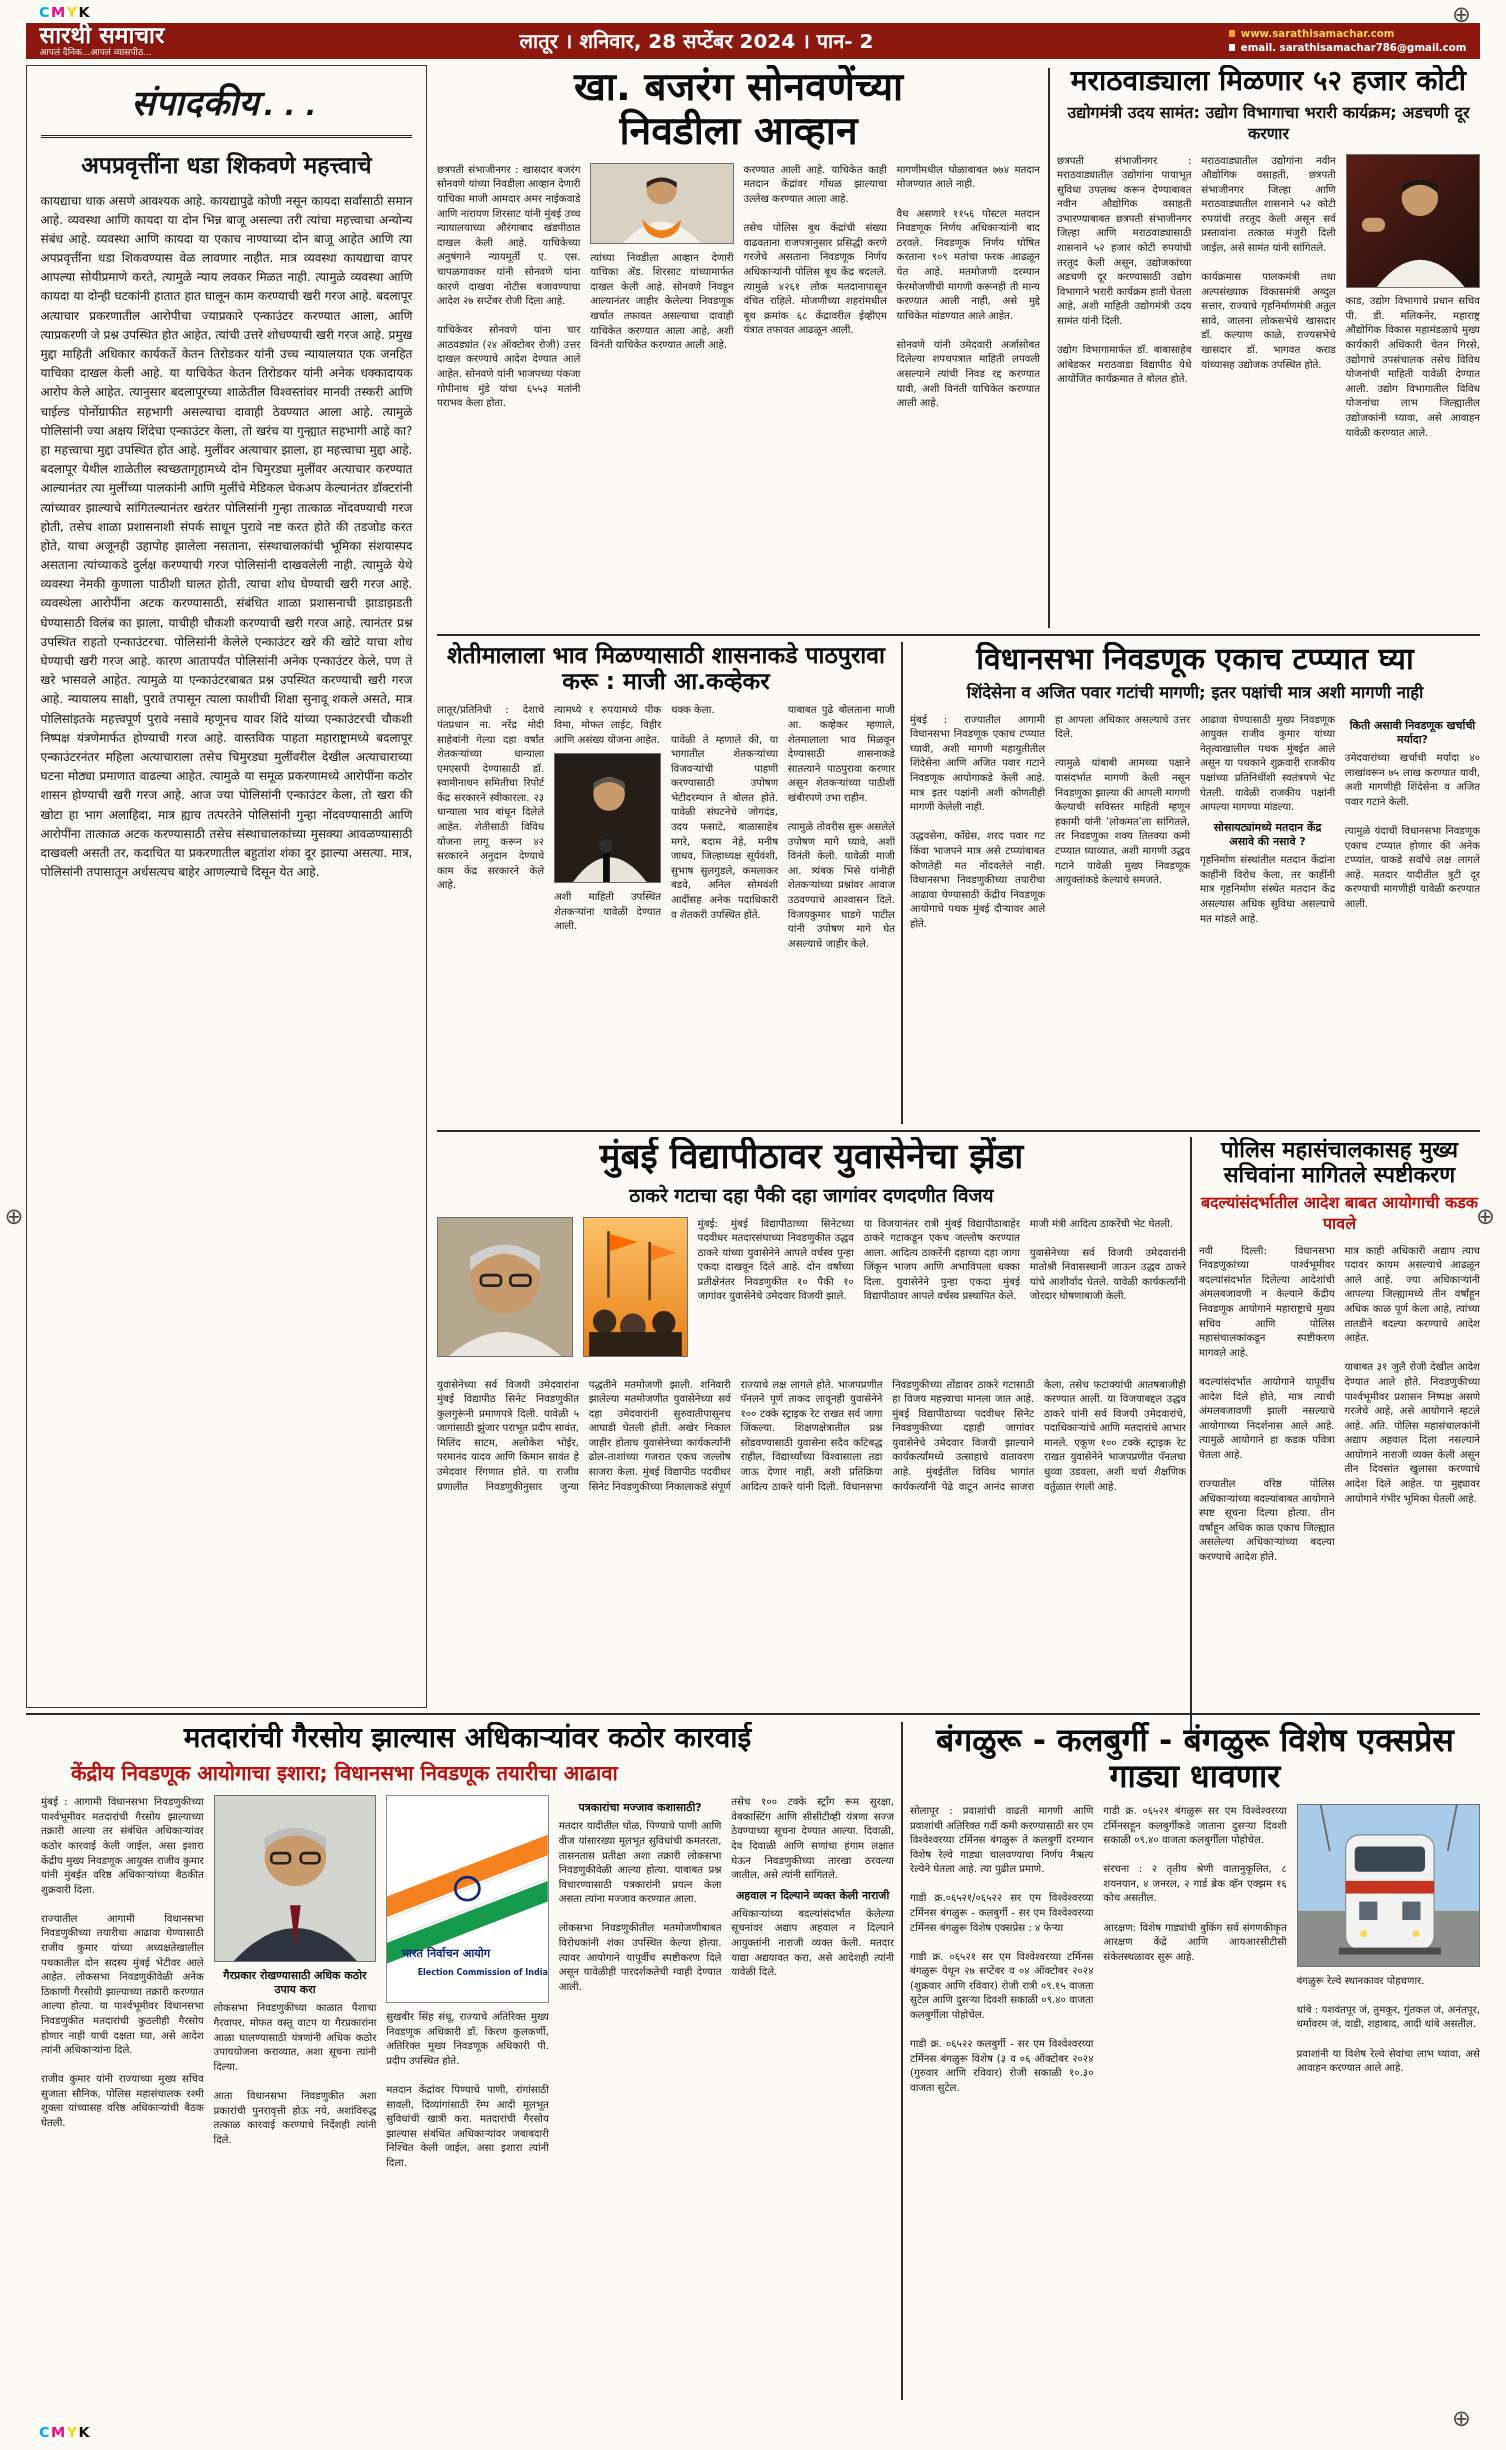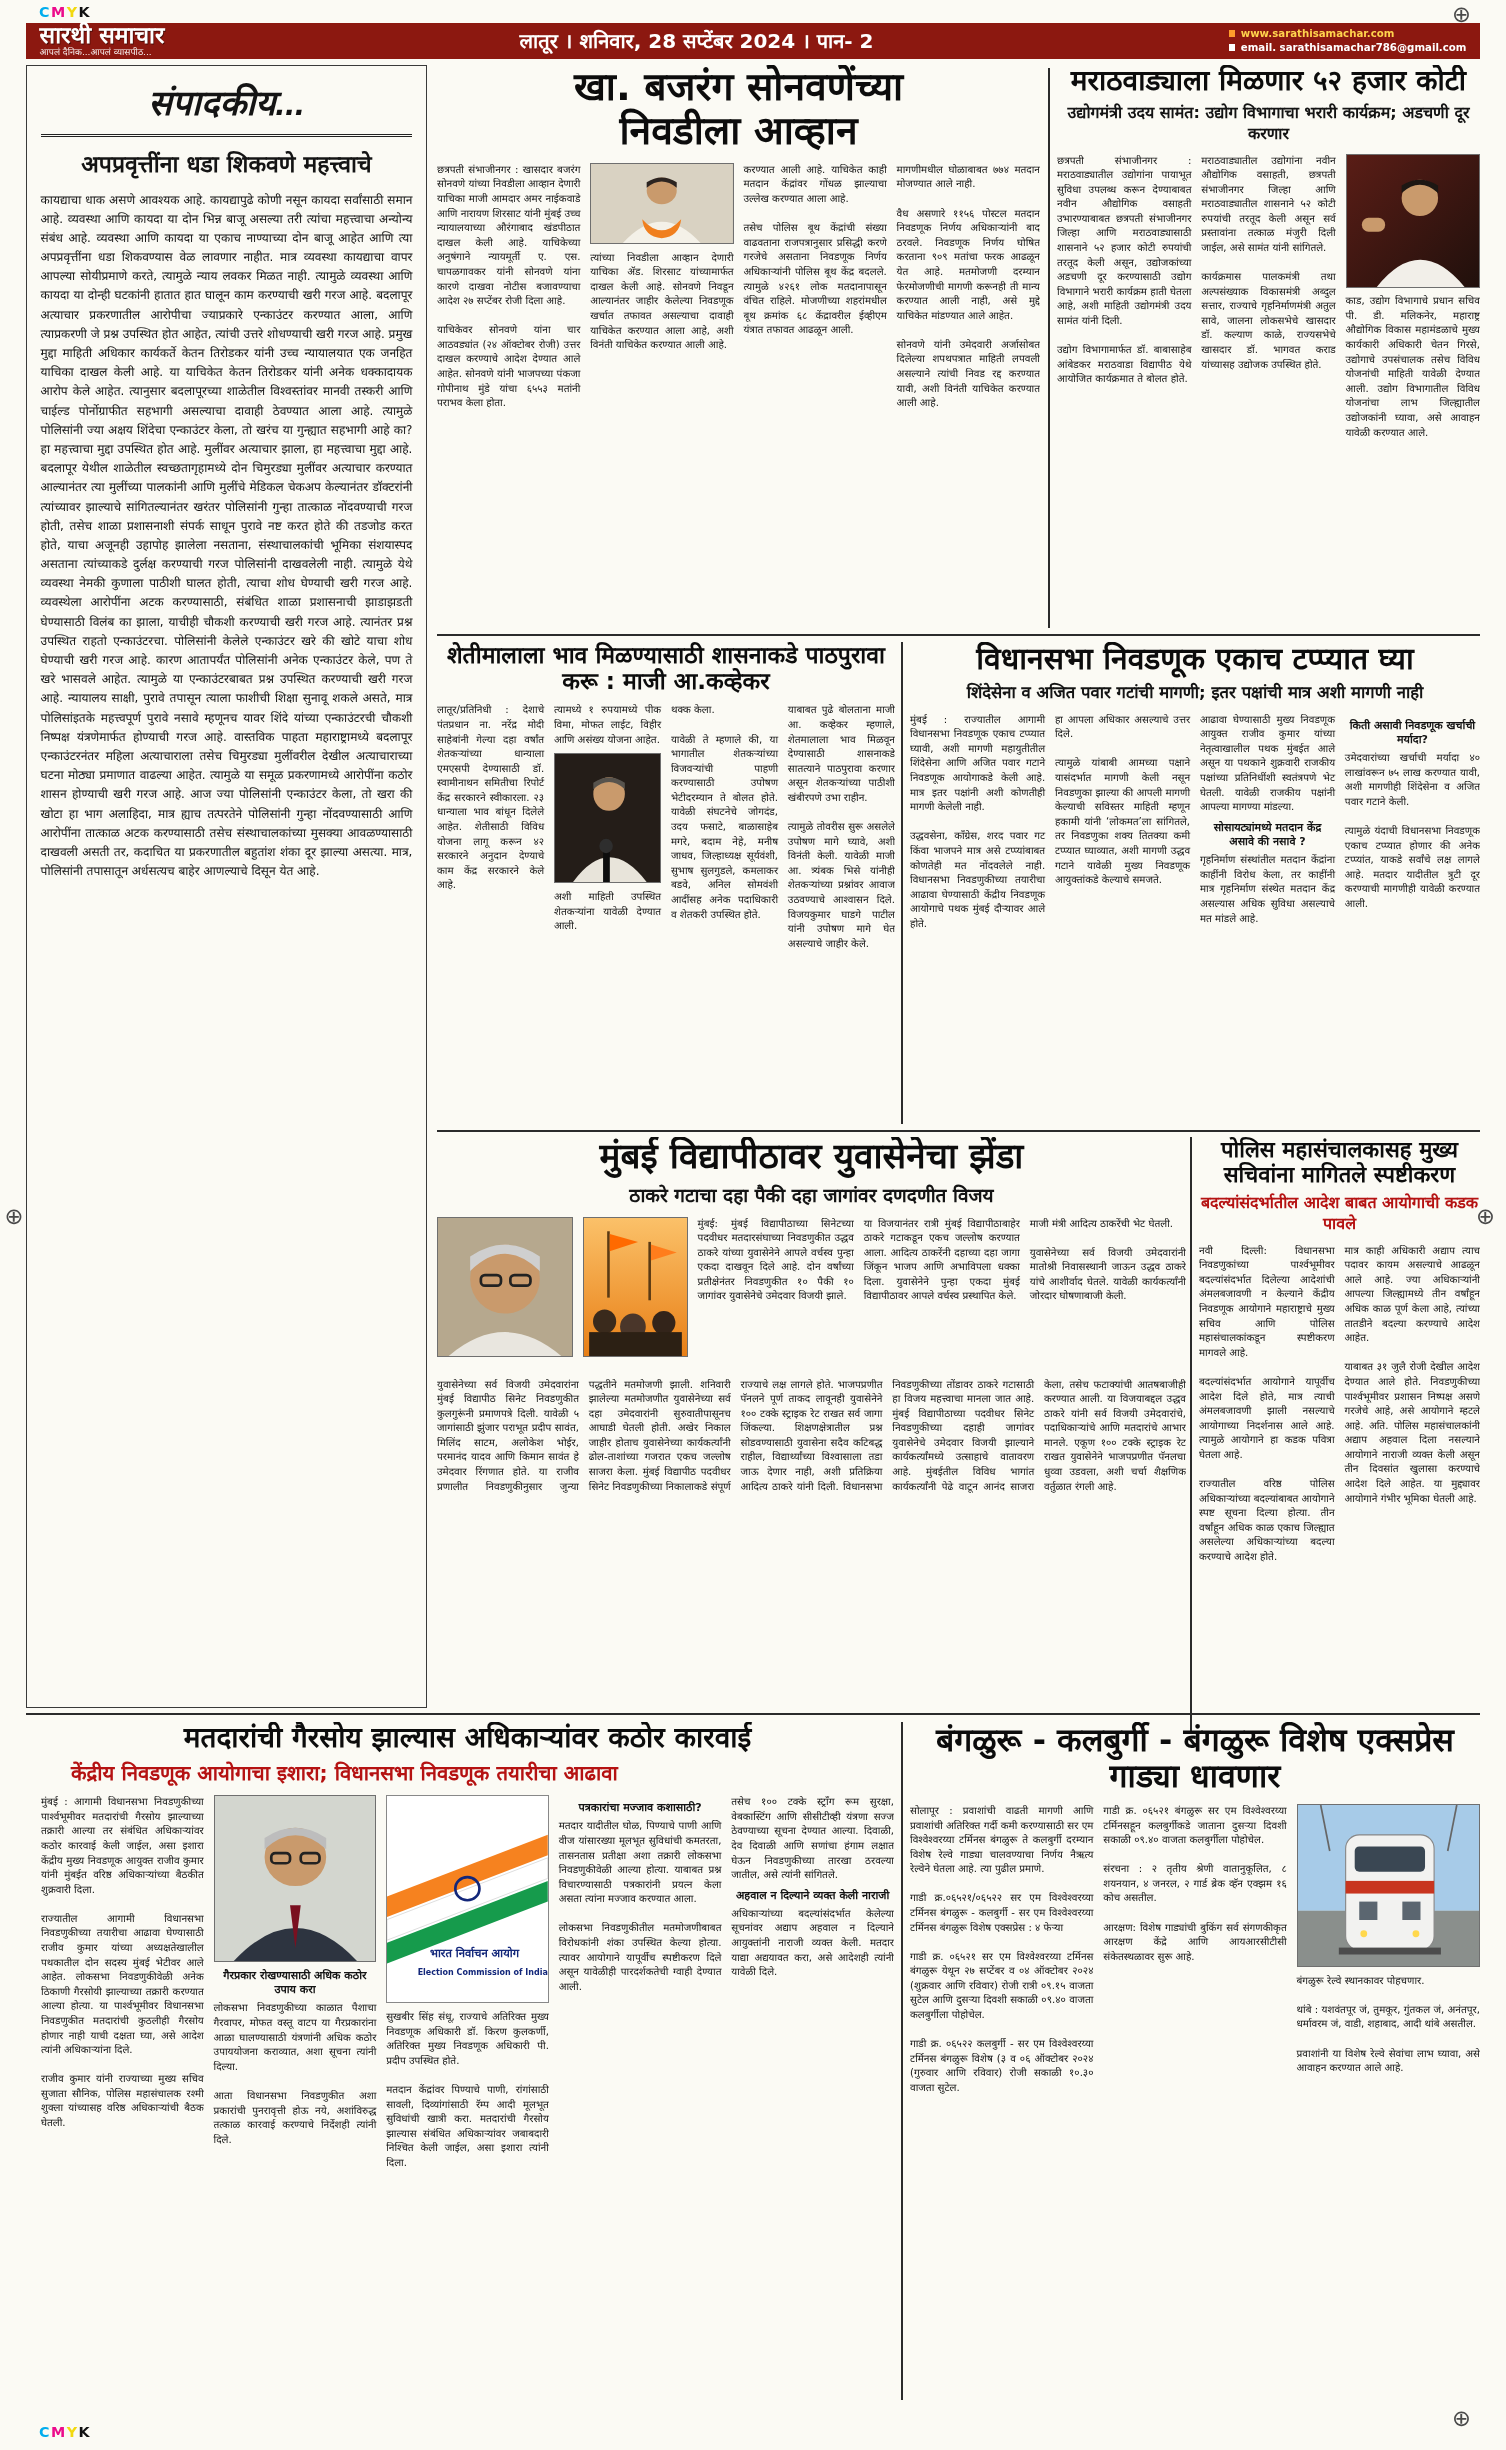--- a/index.html
+++ b/index.html
@@ -17,40 +17,40 @@
   .mh-tagline{font-size:9px;opacity:.95;white-space:nowrap;margin-top:0.8px}
   .mh-center{flex:1;text-align:center;font-size:20px;font-weight:bold;white-space:nowrap}
   .mh-right{font-size:10.2px;font-weight:bold;display:flex;flex-direction:column;gap:2.3px;align-items:flex-start;line-height:1.1}
   .mh-right .r1{color:#ffd34d}.mh-right .r2{color:#ffffff}
   .bullet{display:inline-block;width:6.8px;height:6.8px;margin-right:5.3px}
   .bullet.web{background:#ff9d2b}.bullet.mail{background:#ffffff}
   
   .rule{background:#2b2b2b}
   
   .editorial{border:1.2px solid #3a3a3a;padding:12px 13.6px 7.5px;overflow:hidden}
-  .ed-script{font-family:Liberation Sans, sans-serif;font-style:italic;font-weight:bold;font-size:35px;text-align:center;padding:0 0 9px;border-bottom:3px double #222}
+  .ed-script{font-family:Liberation Mono, monospace;font-style:italic;font-weight:bold;font-size:35px;text-align:center;padding:0 0 9px;border-bottom:3px double #222}
   .ed-head{font-size:23px;font-weight:bold;text-align:center;line-height:1.35;margin:12px 0 10.5px}
   .ed-body{font-size:12px;line-height:1.6;text-align:justify;white-space:pre-line}
   
   .art{position:absolute;overflow:hidden}
   .hl{font-weight:bold;text-align:center;line-height:1.14;color:#0c0c0c}
   .sub{font-weight:bold;text-align:center;line-height:1.3;margin-top:6px}
   .sub-red{color:#b51212}
   .cols{display:flex;gap:9.8px;margin-top:9px;align-items:stretch}
   .tcol{flex:1;min-width:0}
   .tcol p,.sidecol p{font-size:10.2px;line-height:1.43;text-align:justify;white-space:pre-line}
   .tcol h4{font-size:11px;font-weight:bold;text-align:center;margin:6px 0 3.8px;line-height:1.3}
   figure.photo{margin:0 0 6.8px;border:0.8px solid #6f6f6f;overflow:hidden;background:#cfcabc}
   figure.photo svg{display:block;width:100%;height:100%}
   .multibody{column-count:5;column-gap:9.8px;font-size:10.2px;line-height:1.43;text-align:justify;white-space:pre-line;margin-top:21px}
   .photorow{display:flex;gap:9.8px;margin-top:9px}
   .photorow figure{margin:0}
   .sidecol{flex:1;min-width:0}
   .ec-logo{position:relative;border:0.8px solid #888;background:#fff;margin-bottom:6.8px;overflow:hidden}
-  .ec-logo .t1{position:absolute;left:14px;right:0;bottom:42px;text-align:center;font-weight:bold;font-size:11.3px;color:#13277a}
+  .ec-logo .t1{position:absolute;left:14px;right:0;bottom:42px;text-align:left;font-weight:bold;font-size:11.3px;color:#13277a}
   .ec-logo .t2{position:absolute;left:0;right:0;bottom:25.6px;text-align:right;font-weight:bold;font-size:8px;color:#13277a}
 </style>
 </head>
 <body>
 
 <div class="page">
 
   <div class="abs cmyk" style="left:39px;top:3.8px">
     <span class="c">C</span><span class="m">M</span><span class="y">Y</span><span class="k">K</span>
   </div>

